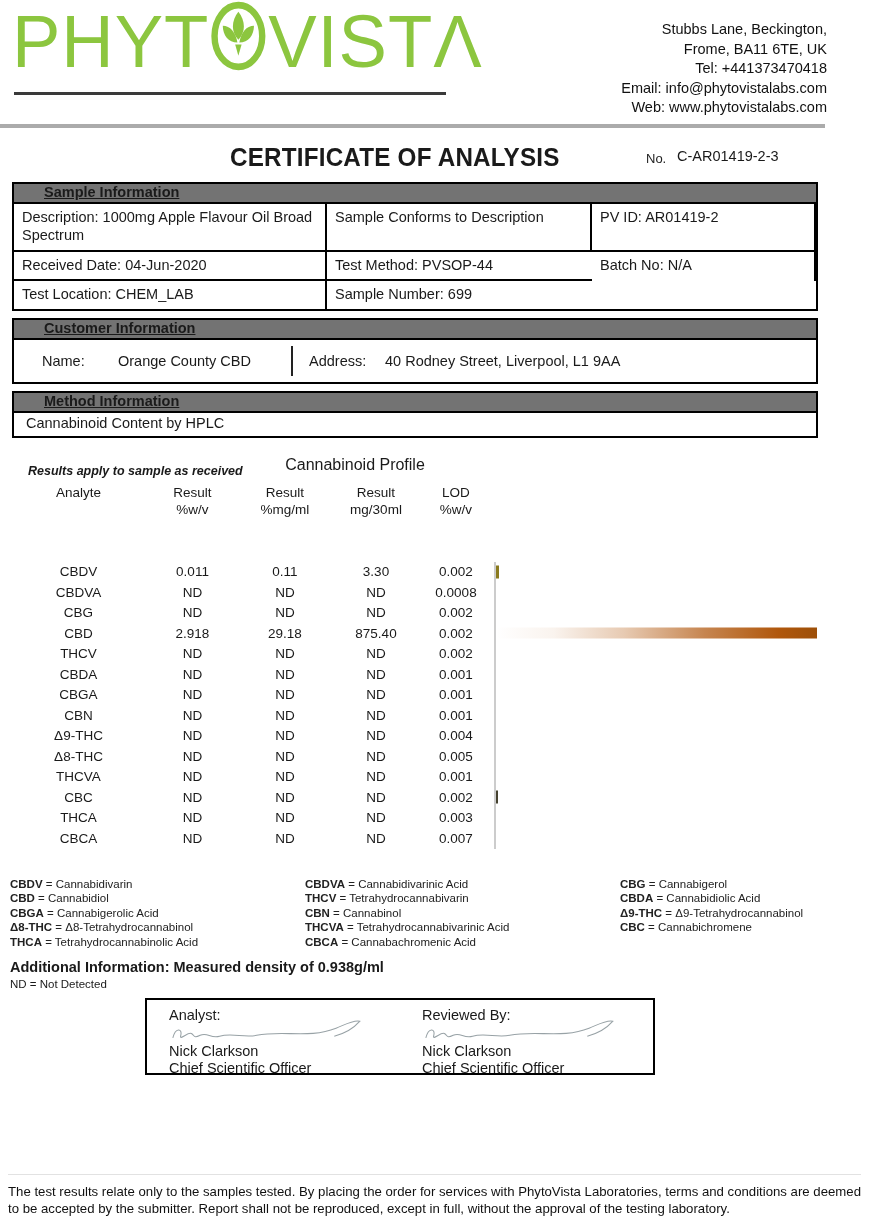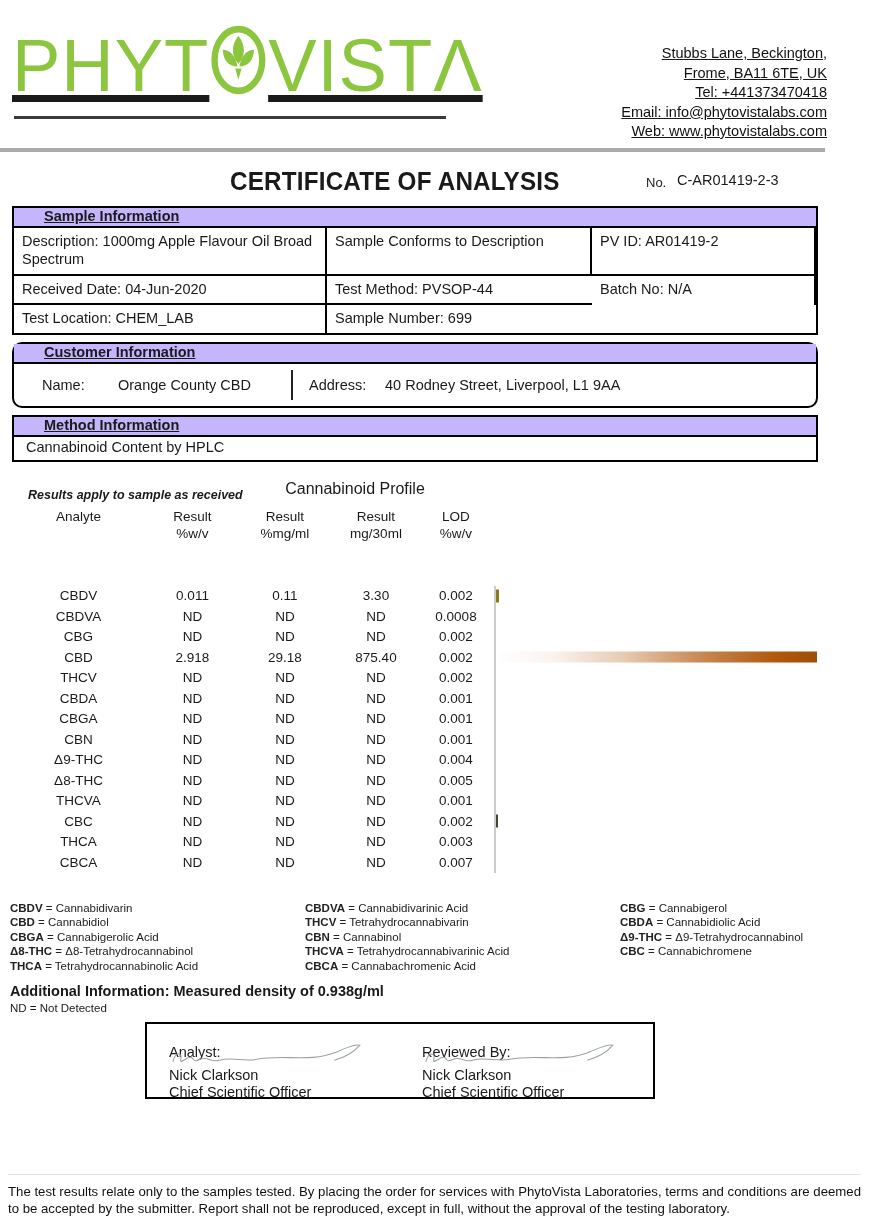--- a/index.html
+++ b/index.html
@@ -3,41 +3,41 @@
 <meta charset="utf-8">
 <style>
   * { box-sizing: border-box; }
   html,body { margin:0; padding:0; }
   body {
     width:871px; height:1232px; background:#ffffff; position:relative; overflow:hidden;
     font-family:"Liberation Sans", sans-serif; color:#1a1a1a;
   }
 
   
-  .header { display:flex; justify-content:space-between; align-items:flex-start; padding:24px 44px 0 12px;text-decoration:underline; }
+  .header { display:flex; justify-content:space-between; align-items:flex-start; padding:0 44px 0 12px; }
   .logo-block { width:445px; }
   .logo-main { display:flex; align-items:center; color:#8CC63F; font-size:74px; font-weight:500;
                line-height:1; letter-spacing:1px; transform:scaleX(0.98); transform-origin:left; }
   .leaf-wrap { margin:0 1px; display:inline-block; }
   .logo-sub-line { border-top:3px solid #3a3a3a; width:432px; margin:8px 0 3px 2px; }
   .logo-sub { font-size:26px; letter-spacing:16px; color:#3e3e3e; font-weight:400; padding-left:4px; white-space:nowrap; }
   .contact { text-align:right; font-size:14.5px; line-height:19.5px; padding-top:20px; color:#111; }
 
   .rule { height:4px; background:#ABABAB; margin:6px 46px 0 0; }
 
   
   .title-row { position:relative; height:34px; margin-top:14px;text-align:center; }
   .coa-title { position:absolute; left:230px; top:0; font-size:25px; font-weight:700;
                transform:scale(0.97,1.05); transform-origin:left top; letter-spacing:0.2px; }
   .no-label { position:absolute; left:646px; top:9px; font-size:13px; color:#222; }
   .no-value { position:absolute; left:677px; top:6px; font-size:14.5px; }
 
   
   .section { margin-left:12px; width:806px; border:2px solid #000; }
-  .sec-head { background:#c4b5fd; border-bottom:2px solid #000; padding:0 0 2px 30px;
+  .sec-head { background:#737373; border-bottom:2px solid #000; padding:0 0 2px 30px;
               font-size:14.5px; font-weight:700; text-decoration:underline; }
   .si-grid { display:grid; grid-template-columns:313px 265px 1fr; }
   .si-cell { border-right:2px solid #000; border-bottom:2px solid #000; padding:4px 8px 5px 8px;
              font-size:14.5px; line-height:18.5px; }
   .si-cell.last-col { border-right:none; }
   .si-cell.last-row { border-bottom:none; }
   .si-cell.tall { min-height:43px; }
 
   .cust-row { display:flex; min-height:39px; align-items:center; font-size:14.5px; padding:6px 0; }
   .cust-left { width:277px; display:flex; padding-left:28px; }
@@ -73,21 +73,21 @@
   .legend-col:nth-child(2) { width:315px; }
 
   
   .additional { margin:10px 0 0 10px; }
   .additional-title { font-size:14.5px; font-weight:700; }
   .nd-note { font-size:11.5px; margin-top:3px; }
 
   
   .sig-box { width:510px; height:77px; margin:8px 0 0 145px; border:2px solid #000; display:flex; overflow:hidden; }
   .sig-col { width:50%; position:relative; font-size:14.5px; }
-  .sig-label { position:absolute; left:22px; top:20px; }
+  .sig-label { position:absolute; left:22px; top:7px; }
   .sig-squiggle { position:absolute; left:12px; top:15px; }
   .sig-name { position:absolute; left:22px; top:43px; }
   .sig-title { position:absolute; left:22px; top:60px; }
 
   
   .disclaimer { position:absolute; left:8px; right:10px; bottom:15px; font-size:13.2px; line-height:16.5px;
                 border-top:1px solid #e2e2e2; padding-top:9px; color:#111; }
 </style>
 </head>
 <body>
@@ -131,21 +131,21 @@
     <div class="si-cell tall">Sample Conforms to Description</div>
     <div class="si-cell">PV ID: AR01419-2</div>
     <div class="si-cell">Received Date: 04-Jun-2020</div>
     <div class="si-cell last-col">Test Method: PVSOP-44</div>
     <div class="si-cell last-row">Batch No: N/A</div>
     <div class="si-cell last-row">Test Location: CHEM_LAB</div>
     <div class="si-cell last-col last-row">Sample Number:  699</div>
   </div>
 </div>
 
-<div class="section" style="margin-top:7px;border-radius:10px;">
+<div class="section" style="margin-top:7px;">
   <div class="sec-head">Customer Information</div>
   <div class="cust-row">
     <div class="cust-left">
       <span class="cust-label">Name:</span>
       <span class="cust-value">Orange County CBD</span>
     </div>
     <div class="cust-right">
       <span class="cust-label">Address:</span>
       <span class="cust-value">40 Rodney Street, Liverpool, L1 9AA</span>
     </div>

